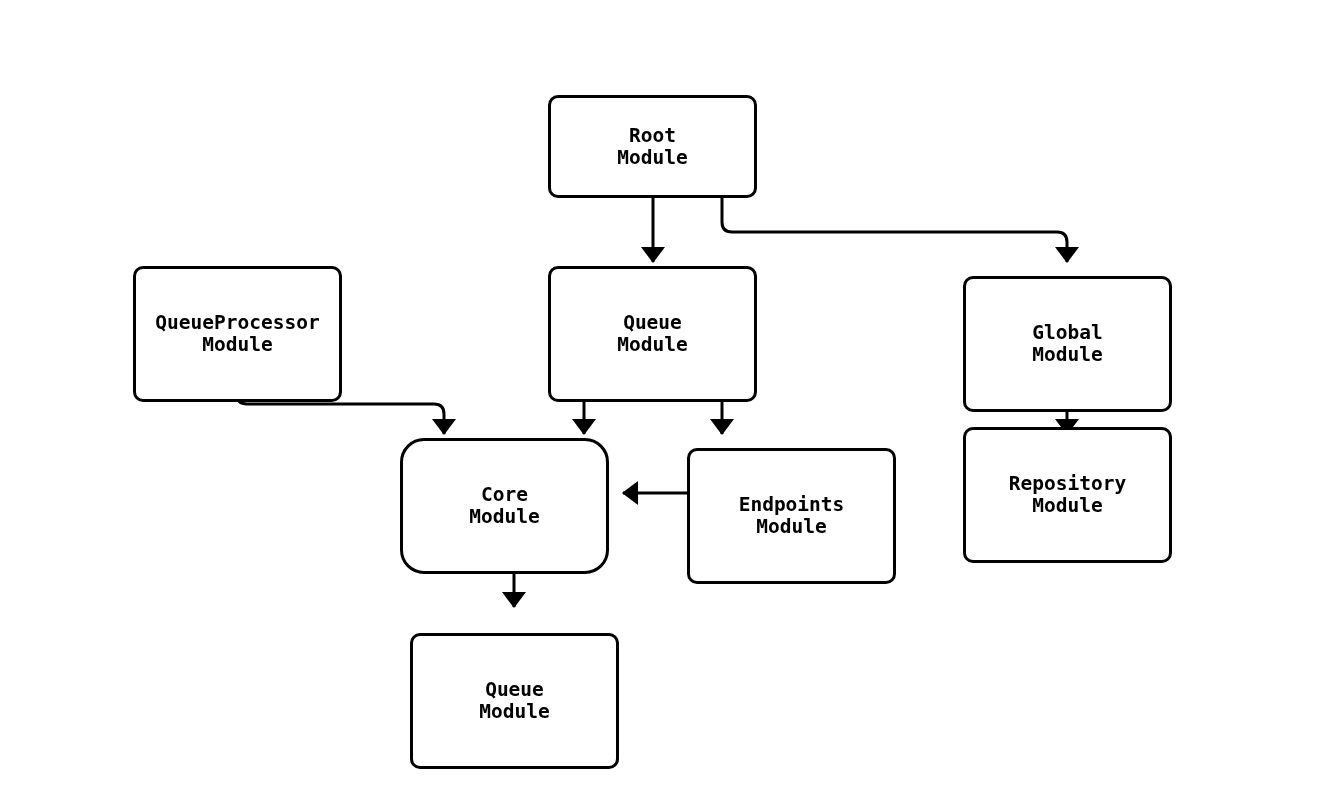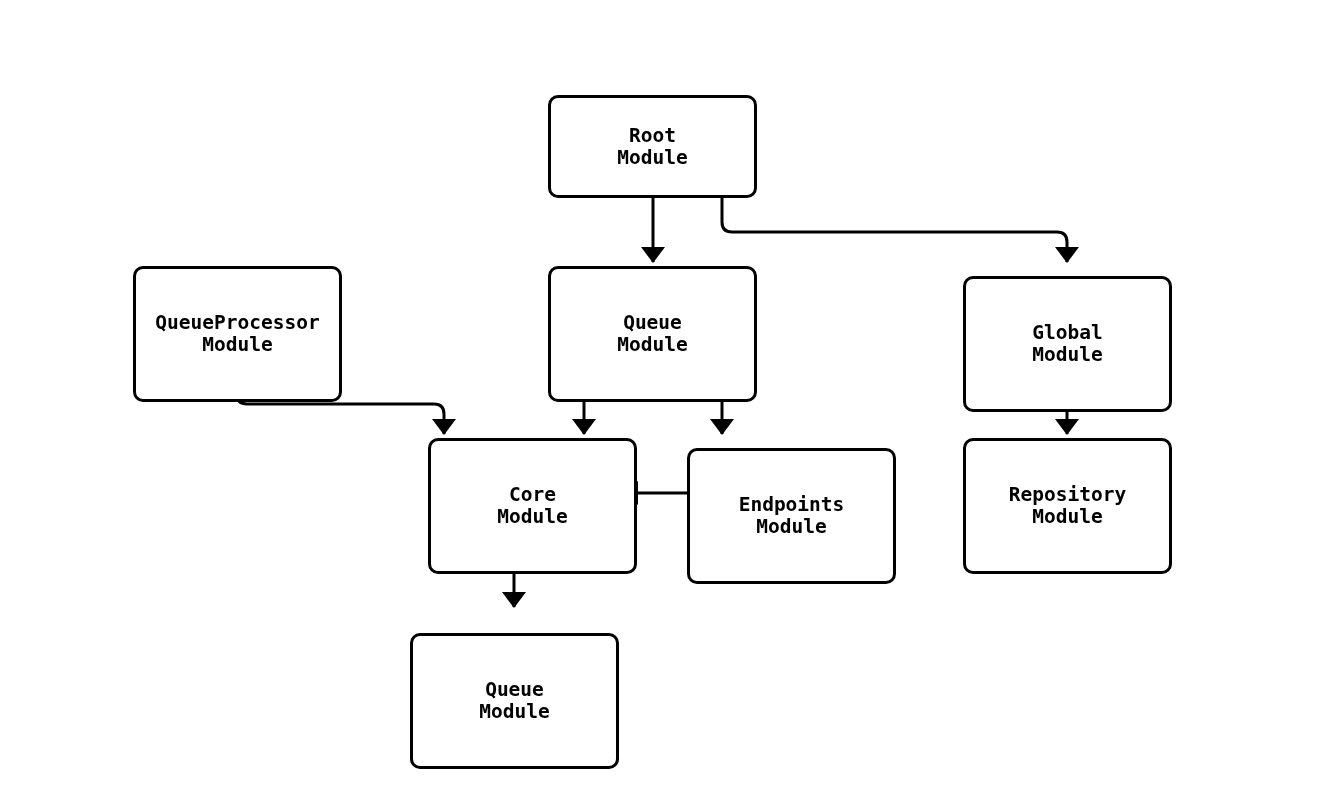--- a/index.html
+++ b/index.html
@@ -45,23 +45,23 @@
     font-weight: bold;
     color: #000000;
     text-align: center;
     white-space: pre-line;
   }
   
   .n-root          { left: 548px; top:  95px; height: 103px; }
   .n-queueprocessor{ left: 133px; top: 266px; }
   .n-server        { left: 548px; top: 266px; }
   .n-global        { left: 963px; top: 266px; margin-top: 10px; }
-  .n-core          { left: 428px; top: 438px; }
+  .n-core          { left: 400px; top: 438px; border-radius: 24px; }
   .n-endpoints     { left: 687px; top: 448px; }
-  .n-repository    { left: 963px; top: 438px; }
+  .n-repository    { left: 963px; top: 427px; }
   .n-queue         { left: 410px; top: 633px; }
 </style>
 </head>
 <body>
 
 <div class="canvas">
 
   <svg class="edge-layer" viewBox="0 0 1337 809" xmlns="http://www.w3.org/2000/svg">
     <defs>
       <marker id="arrowhead" markerUnits="userSpaceOnUse" markerWidth="16" markerHeight="24" refX="15" refY="12" orient="auto">

